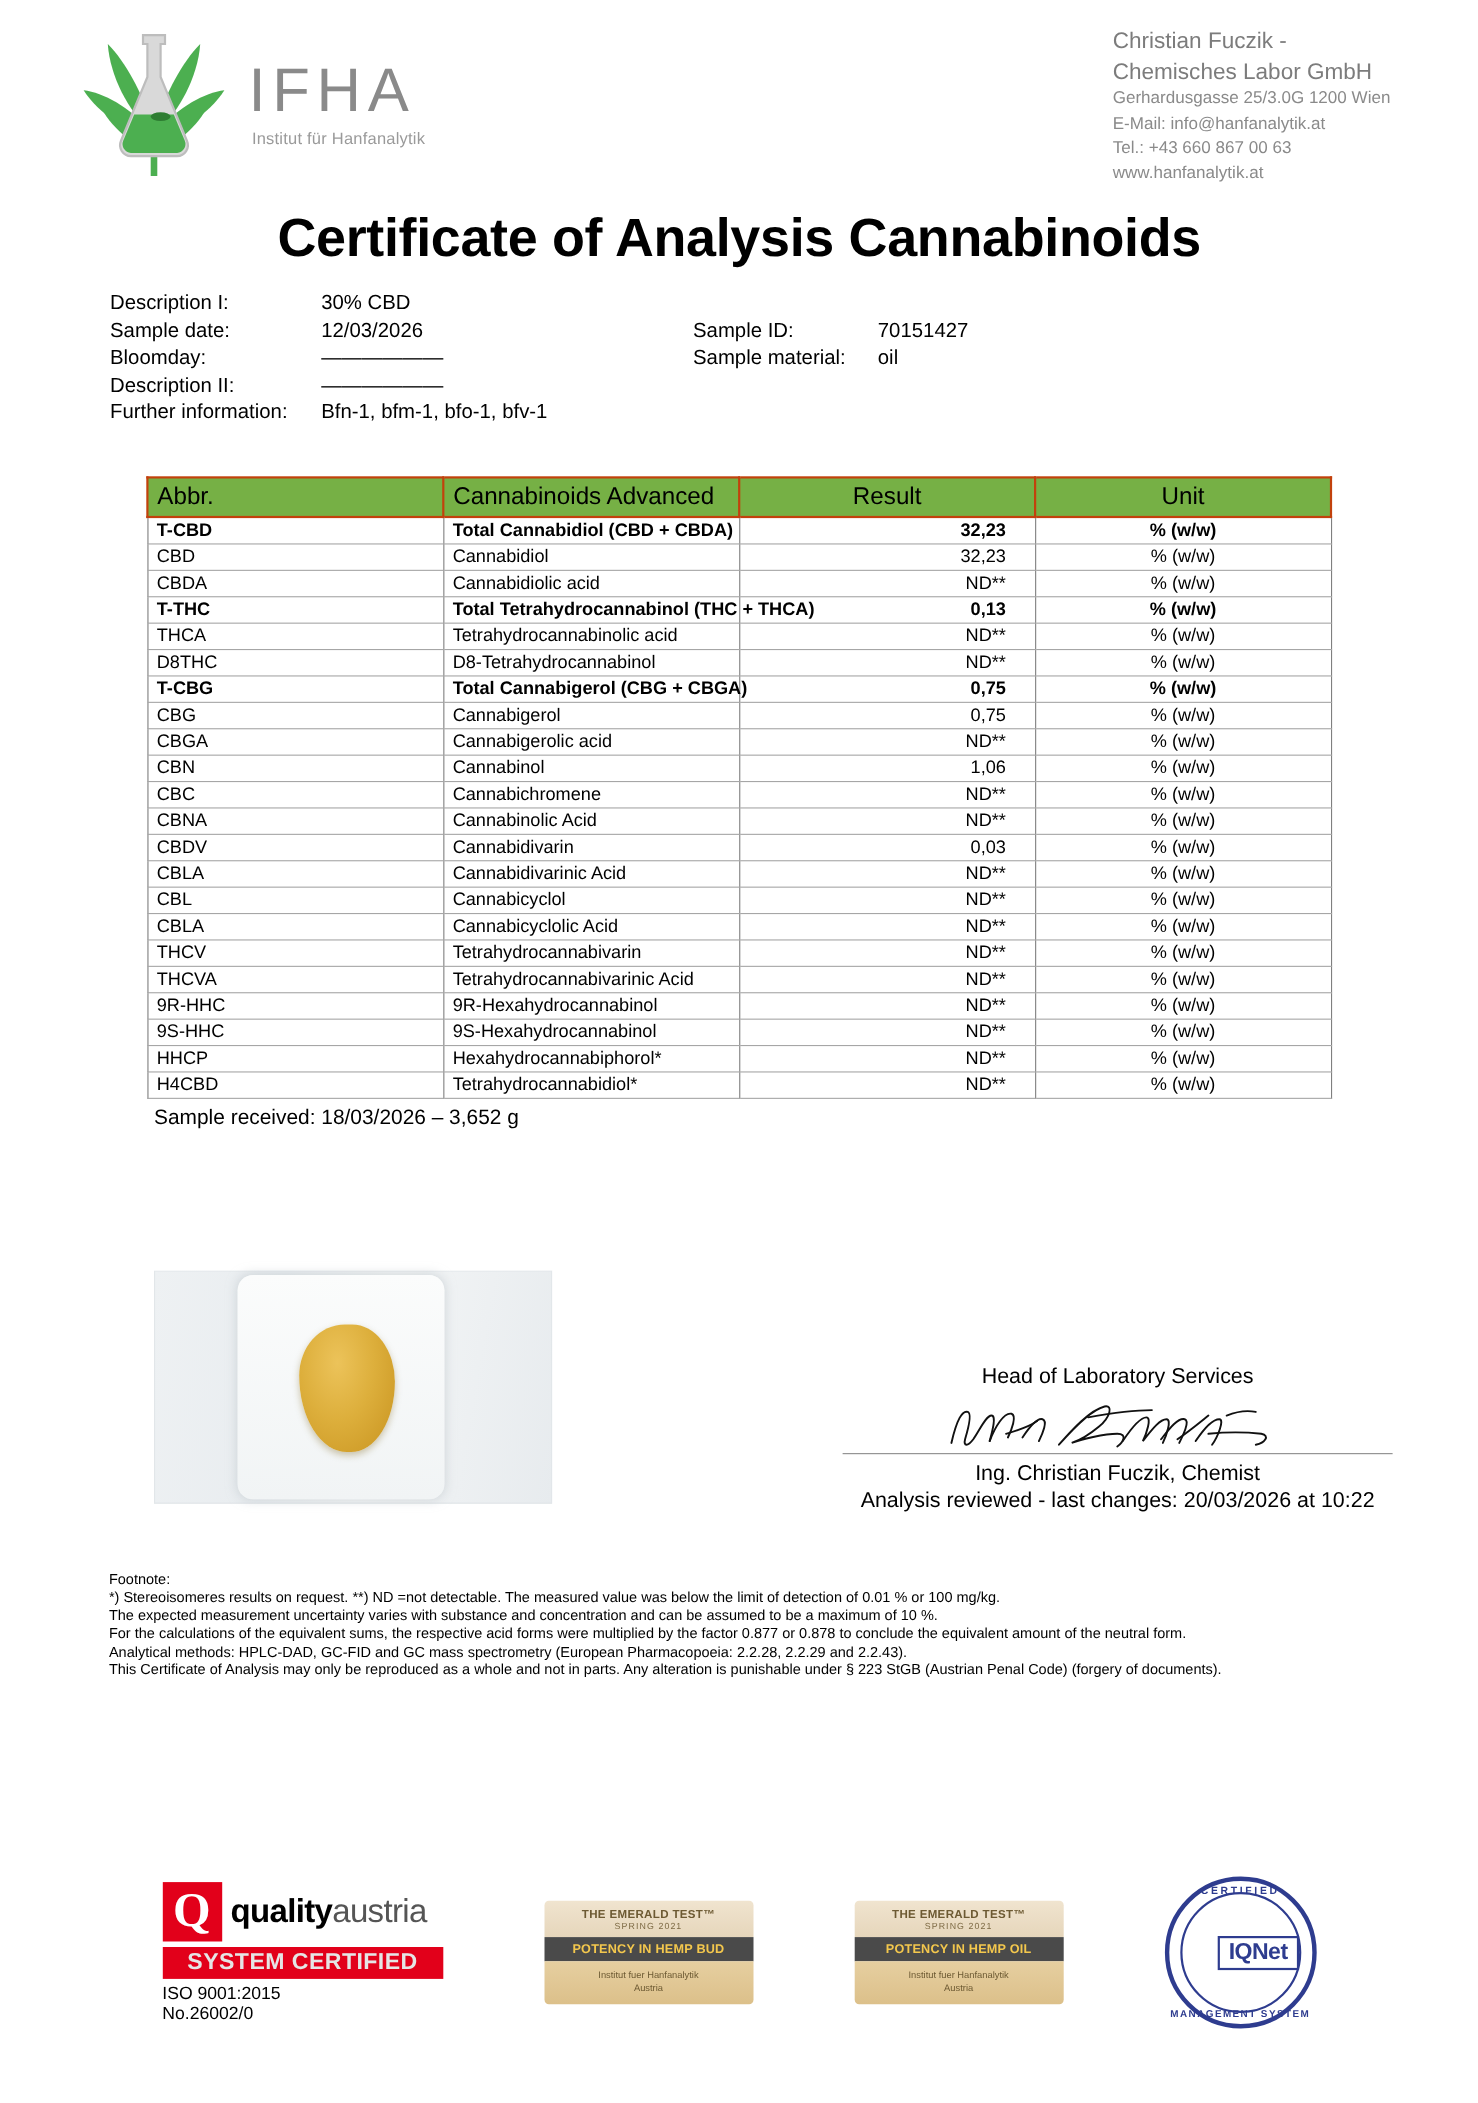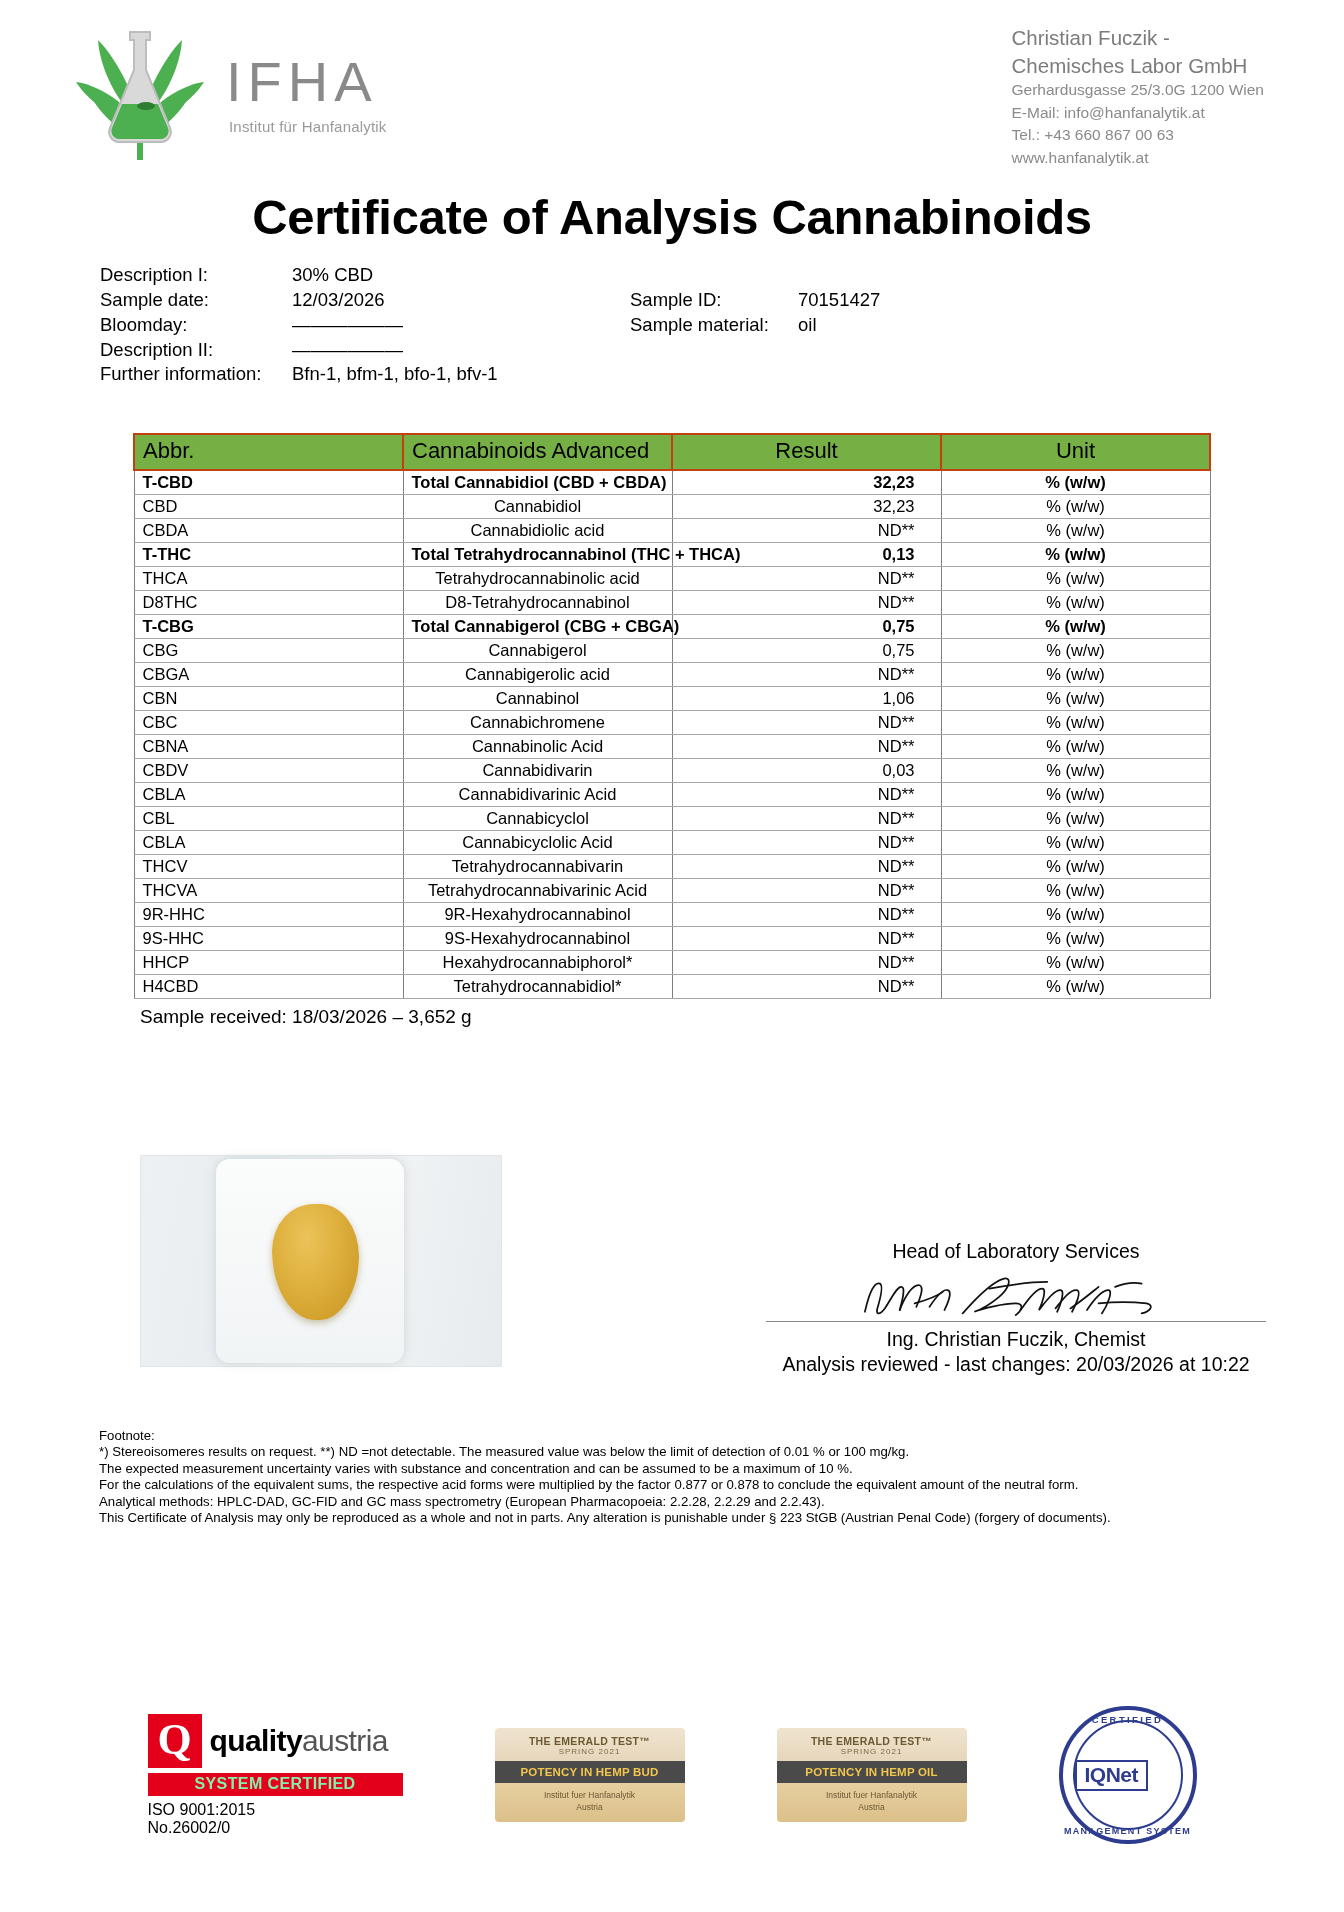--- a/index.html
+++ b/index.html
@@ -81,21 +81,21 @@
     border-left: 1px solid #7f7f7f;
     border-right: 1px solid #7f7f7f;
     border-bottom: 1px solid #a6a6a6;
     padding: 1px 8px 2px 8px;
     height: 24px;
     line-height: 20px;
     white-space: nowrap;
   }
   table.coa tr:first-child td { border-top: 1px solid #7f7f7f; }
   table.coa td.c-abbr { width: 100px; }
-  table.coa td.c-name { width: 560px; text-align: center; }
+  table.coa td.c-name { width: 560px; }
   table.coa td.c-result { width: 150px; text-align: right; padding-right: 26px; }
   table.coa td.c-unit { width: 140px; text-align: center; }
   table.coa tr.total td { font-weight: bold; }
 
   
   .sample-received {
     margin: 7px 0 0 140px;
     font-size: 19px;
   }
 
@@ -174,21 +174,21 @@
   .qa-top { display: flex; align-items: center; gap: 8px; }
   .qa-q {
     width: 54px; height: 54px; background: #e2001a; color:#fff;
     font-size: 44px; font-weight: bold; line-height: 52px; text-align:center;
     font-family: "Liberation Serif", serif;
   }
   .qa-name { font-size: 30px; letter-spacing: -0.6px; }
   .qa-name b { font-weight: bold; }
   .qa-name span { font-weight: normal; color:#555; }
   .qa-bar {
-    background:#e2001a; color:#86efac; font-weight:bold; font-size:16px;
+    background:#e2001a; color:#e5e5e5; font-weight:bold; font-size:21px;
     text-align:center; letter-spacing:.4px; padding:2px 0 3px 0; margin-top:5px;
   }
   .qa-foot { display:flex; justify-content:flex-start; font-size:16px; font-weight:normal; margin-top:5px;flex-direction:column; }
 
   
   .em { width: 190px; text-align: center; }
   .em-top {
     background: linear-gradient(180deg,#f0e4cf,#e6d6bb);
     padding: 7px 0 5px 0;
     border-radius: 4px 4px 0 0;
@@ -207,21 +207,21 @@
 
   
   .iq { width: 138px; height: 138px; position: relative; }
   .iq-ring {
     position:absolute; inset:0; border-radius:50%;
     border: 4px solid #2e3c8f;
   }
   .iq-inner {
     position:absolute; inset:14px; border-radius:50%;
     border: 2px solid #2e3c8f;
-    display:flex; align-items:center; justify-content:flex-start;
+    display:flex; align-items:center; justify-content:flex-end;
   }
   .iq-logo {
     border:2px solid #2e3c8f; color:#2e3c8f; font-weight:bold;
     font-size:21px; padding:1px 8px 2px 8px; letter-spacing:-.5px;
   }
   .iq-top, .iq-bot {
     position:absolute; left:0; right:0; text-align:center;
     color:#2e3c8f; font-size:9.5px; font-weight:bold; letter-spacing:2.4px;
   }
   .iq-top { top:8px; }

